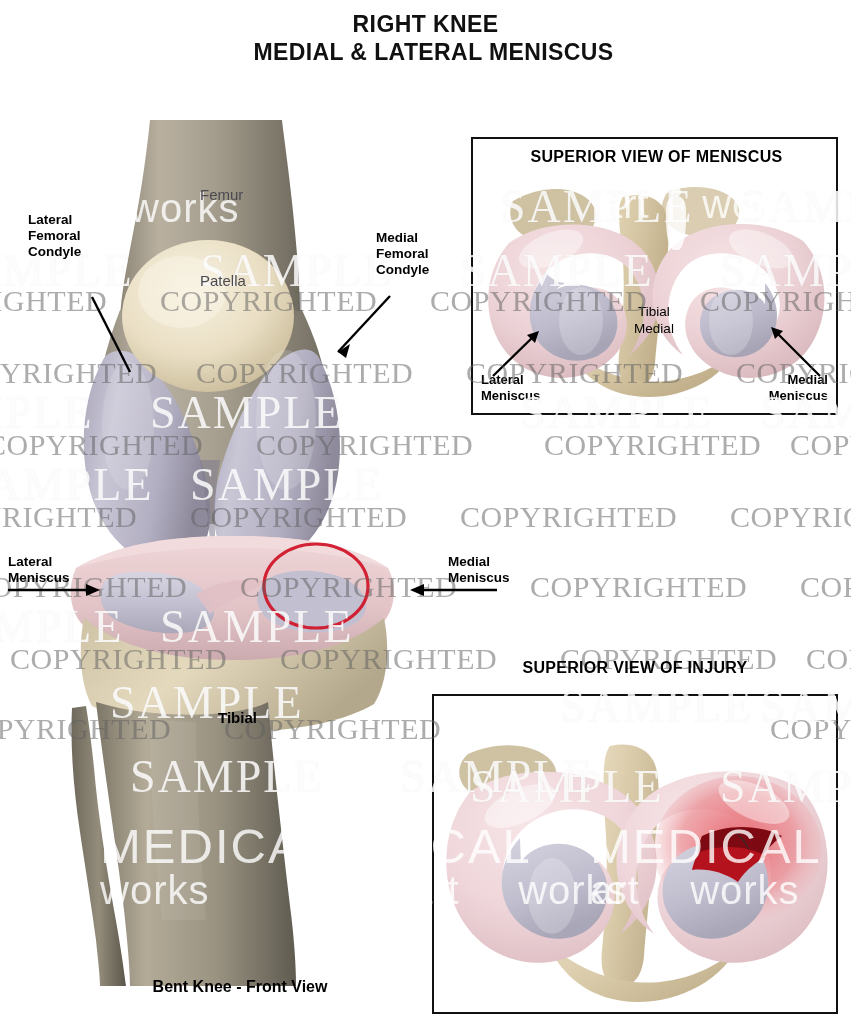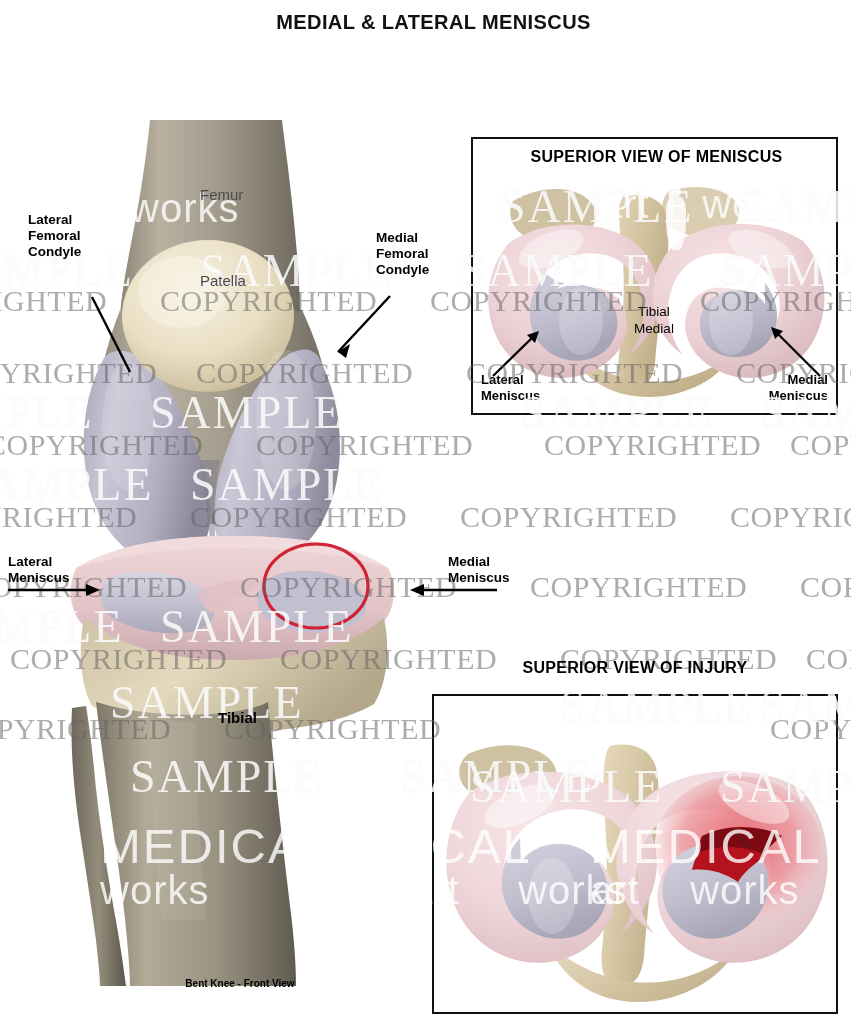--- a/index.html
+++ b/index.html
@@ -5,21 +5,21 @@
   html,body{margin:0;padding:0;background:#ffffff;}
   body{width:851px;height:1024px;position:relative;overflow:hidden;
        font-family:"Liberation Sans", sans-serif;}
 
   #stage{position:absolute;inset:0;width:851px;height:1024px;background:#fff;overflow:hidden;}
 
   
   .title-block{position:absolute;left:0;top:10px;width:851px;text-align:center;z-index:40;}
   .title-line{font-weight:bold;color:#111;letter-spacing:.4px;line-height:1.22;}
   .title-1{font-size:23px;}
-  .title-2{font-size:20px;padding-left:16px;}
+  .title-2{font-size:23px;padding-left:16px;}
 
   
   .wm-layer{position:absolute;inset:0;z-index:30;pointer-events:none;}
   .wm{position:absolute;white-space:nowrap;font-family:"Liberation Serif", serif;}
   .wm-copy{color:rgba(96,96,96,.52);font-size:30px;letter-spacing:.5px;}
   .wm-samp{color:rgba(255,255,255,.82);font-size:46px;letter-spacing:2px;
            text-shadow:0 0 1px rgba(180,180,180,.25);}
   .wm-logo{position:absolute;color:rgba(255,255,255,.80);
            font-family:"Liberation Sans", sans-serif;white-space:nowrap;}
   .wm-logo .big{font-size:49px;letter-spacing:2px;}
@@ -30,36 +30,37 @@
   .wm-figure:before{content:"";position:absolute;left:50%;top:-9px;margin-left:-5px;
              width:10px;height:10px;border-radius:50%;background:rgba(255,255,255,.82);}
 
   
   .lbl{position:absolute;font-size:13.5px;font-weight:bold;color:#000;line-height:1.18;z-index:45;}
   .lbl-soft{position:absolute;font-size:15px;font-weight:normal;color:#4a4a50;line-height:1.2;z-index:45;}
   .lbl-inset{position:absolute;font-size:13px;font-weight:bold;color:#000;line-height:1.2;z-index:45;}
   .lbl-inset-plain{position:absolute;font-size:13.5px;font-weight:normal;color:#000;line-height:1.25;text-align:center;z-index:45;}
   .lbl-red{position:absolute;font-size:15px;font-weight:bold;color:#d61f26;line-height:1.2;z-index:45;letter-spacing:.2px;}
   .inset-title{position:absolute;font-size:16px;font-weight:bold;color:#000;letter-spacing:.3px;text-align:center;z-index:45;}
-  .caption{position:absolute;font-size:10px;font-weight:bold;color:#000;text-align:center;z-index:45;}
+  .caption{position:absolute;font-size:16px;font-weight:bold;color:#000;text-align:center;z-index:45;}
 
   .leader{position:absolute;z-index:44;}
 
   
   .inset{position:absolute;background:#fff;border:2px solid #111;box-sizing:border-box;z-index:20;overflow:hidden;}
 
   svg{display:block;}
   .nosel{user-select:none;}
 </style>
 </head>
 <body>
 
 <div id="stage">
 
   <div class="title-block">
+    <div class="title-line title-1">RIGHT KNEE</div>
     <div class="title-line title-2">MEDIAL &amp; LATERAL MENISCUS</div>
   </div>
 
   <svg width="460" height="870" viewBox="0 0 460 870" style="position:absolute;left:0;top:120px;z-index:10;">
     <defs>
       <linearGradient id="femShaft" x1="0" y1="0" x2="1" y2="0">
         <stop offset="0%" stop-color="#8d8676"></stop>
         <stop offset="22%" stop-color="#b9b0a0"></stop>
         <stop offset="55%" stop-color="#a29b8b"></stop>
         <stop offset="100%" stop-color="#6f6a5e"></stop>

